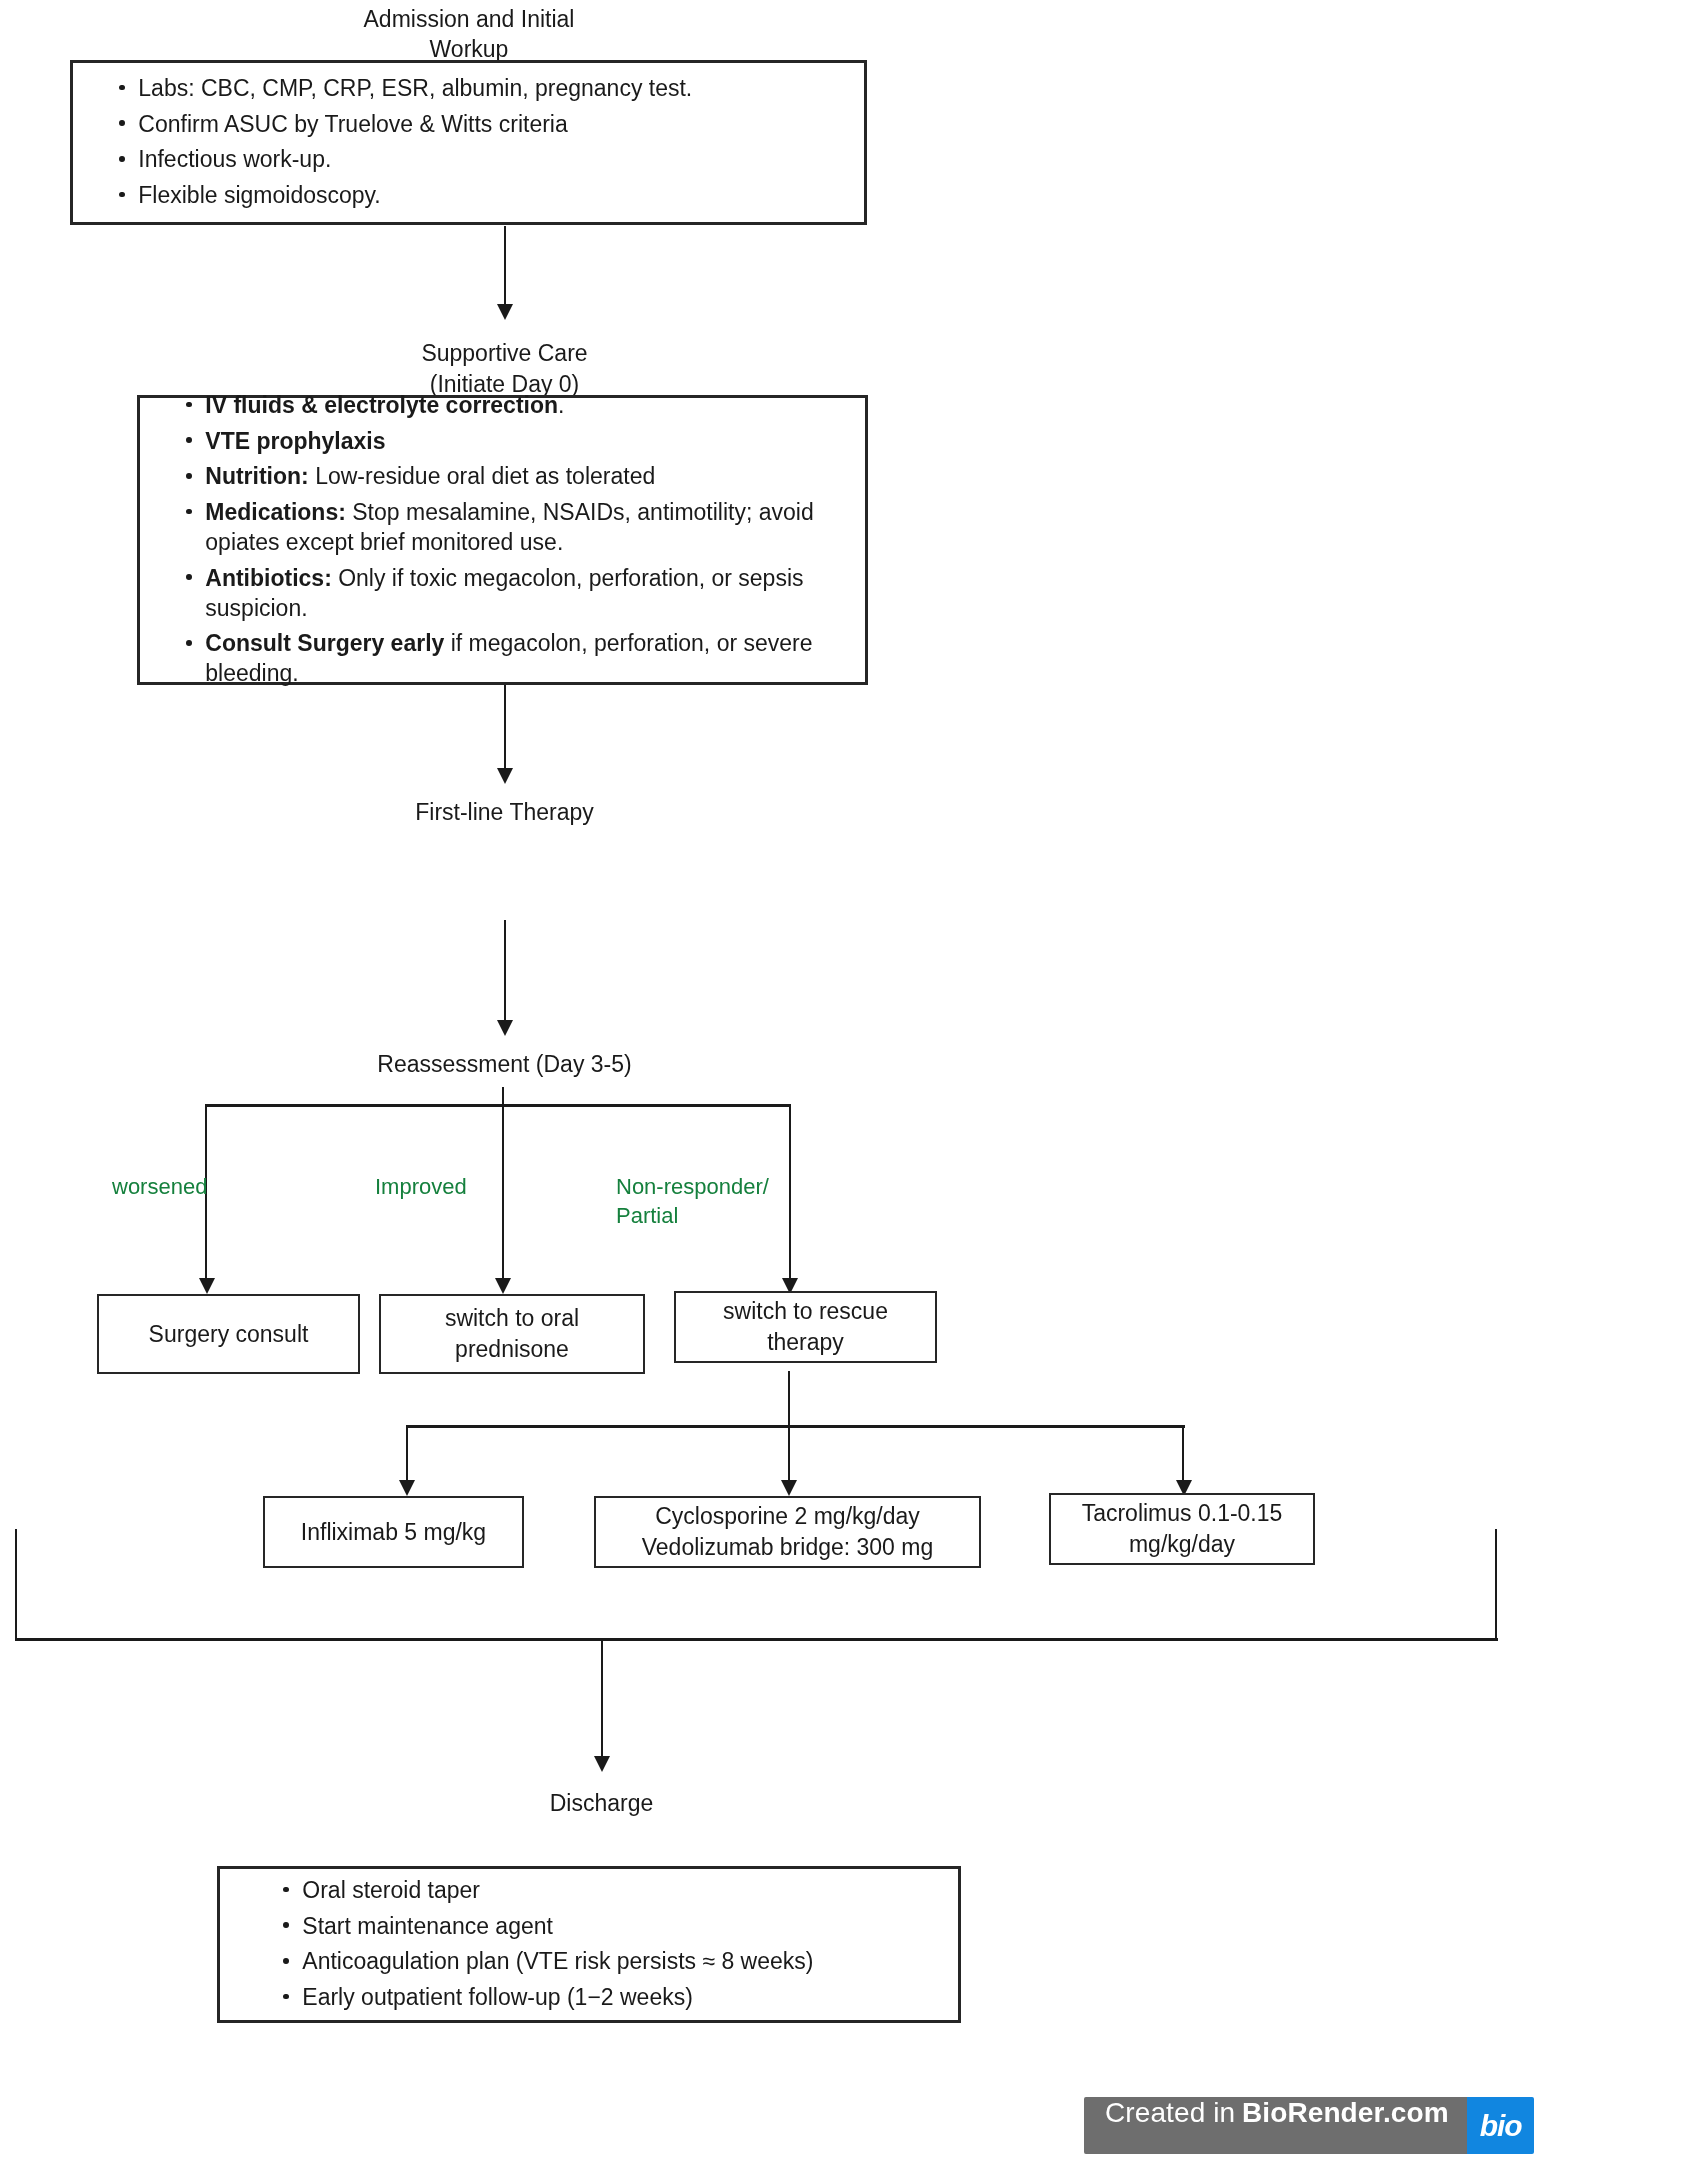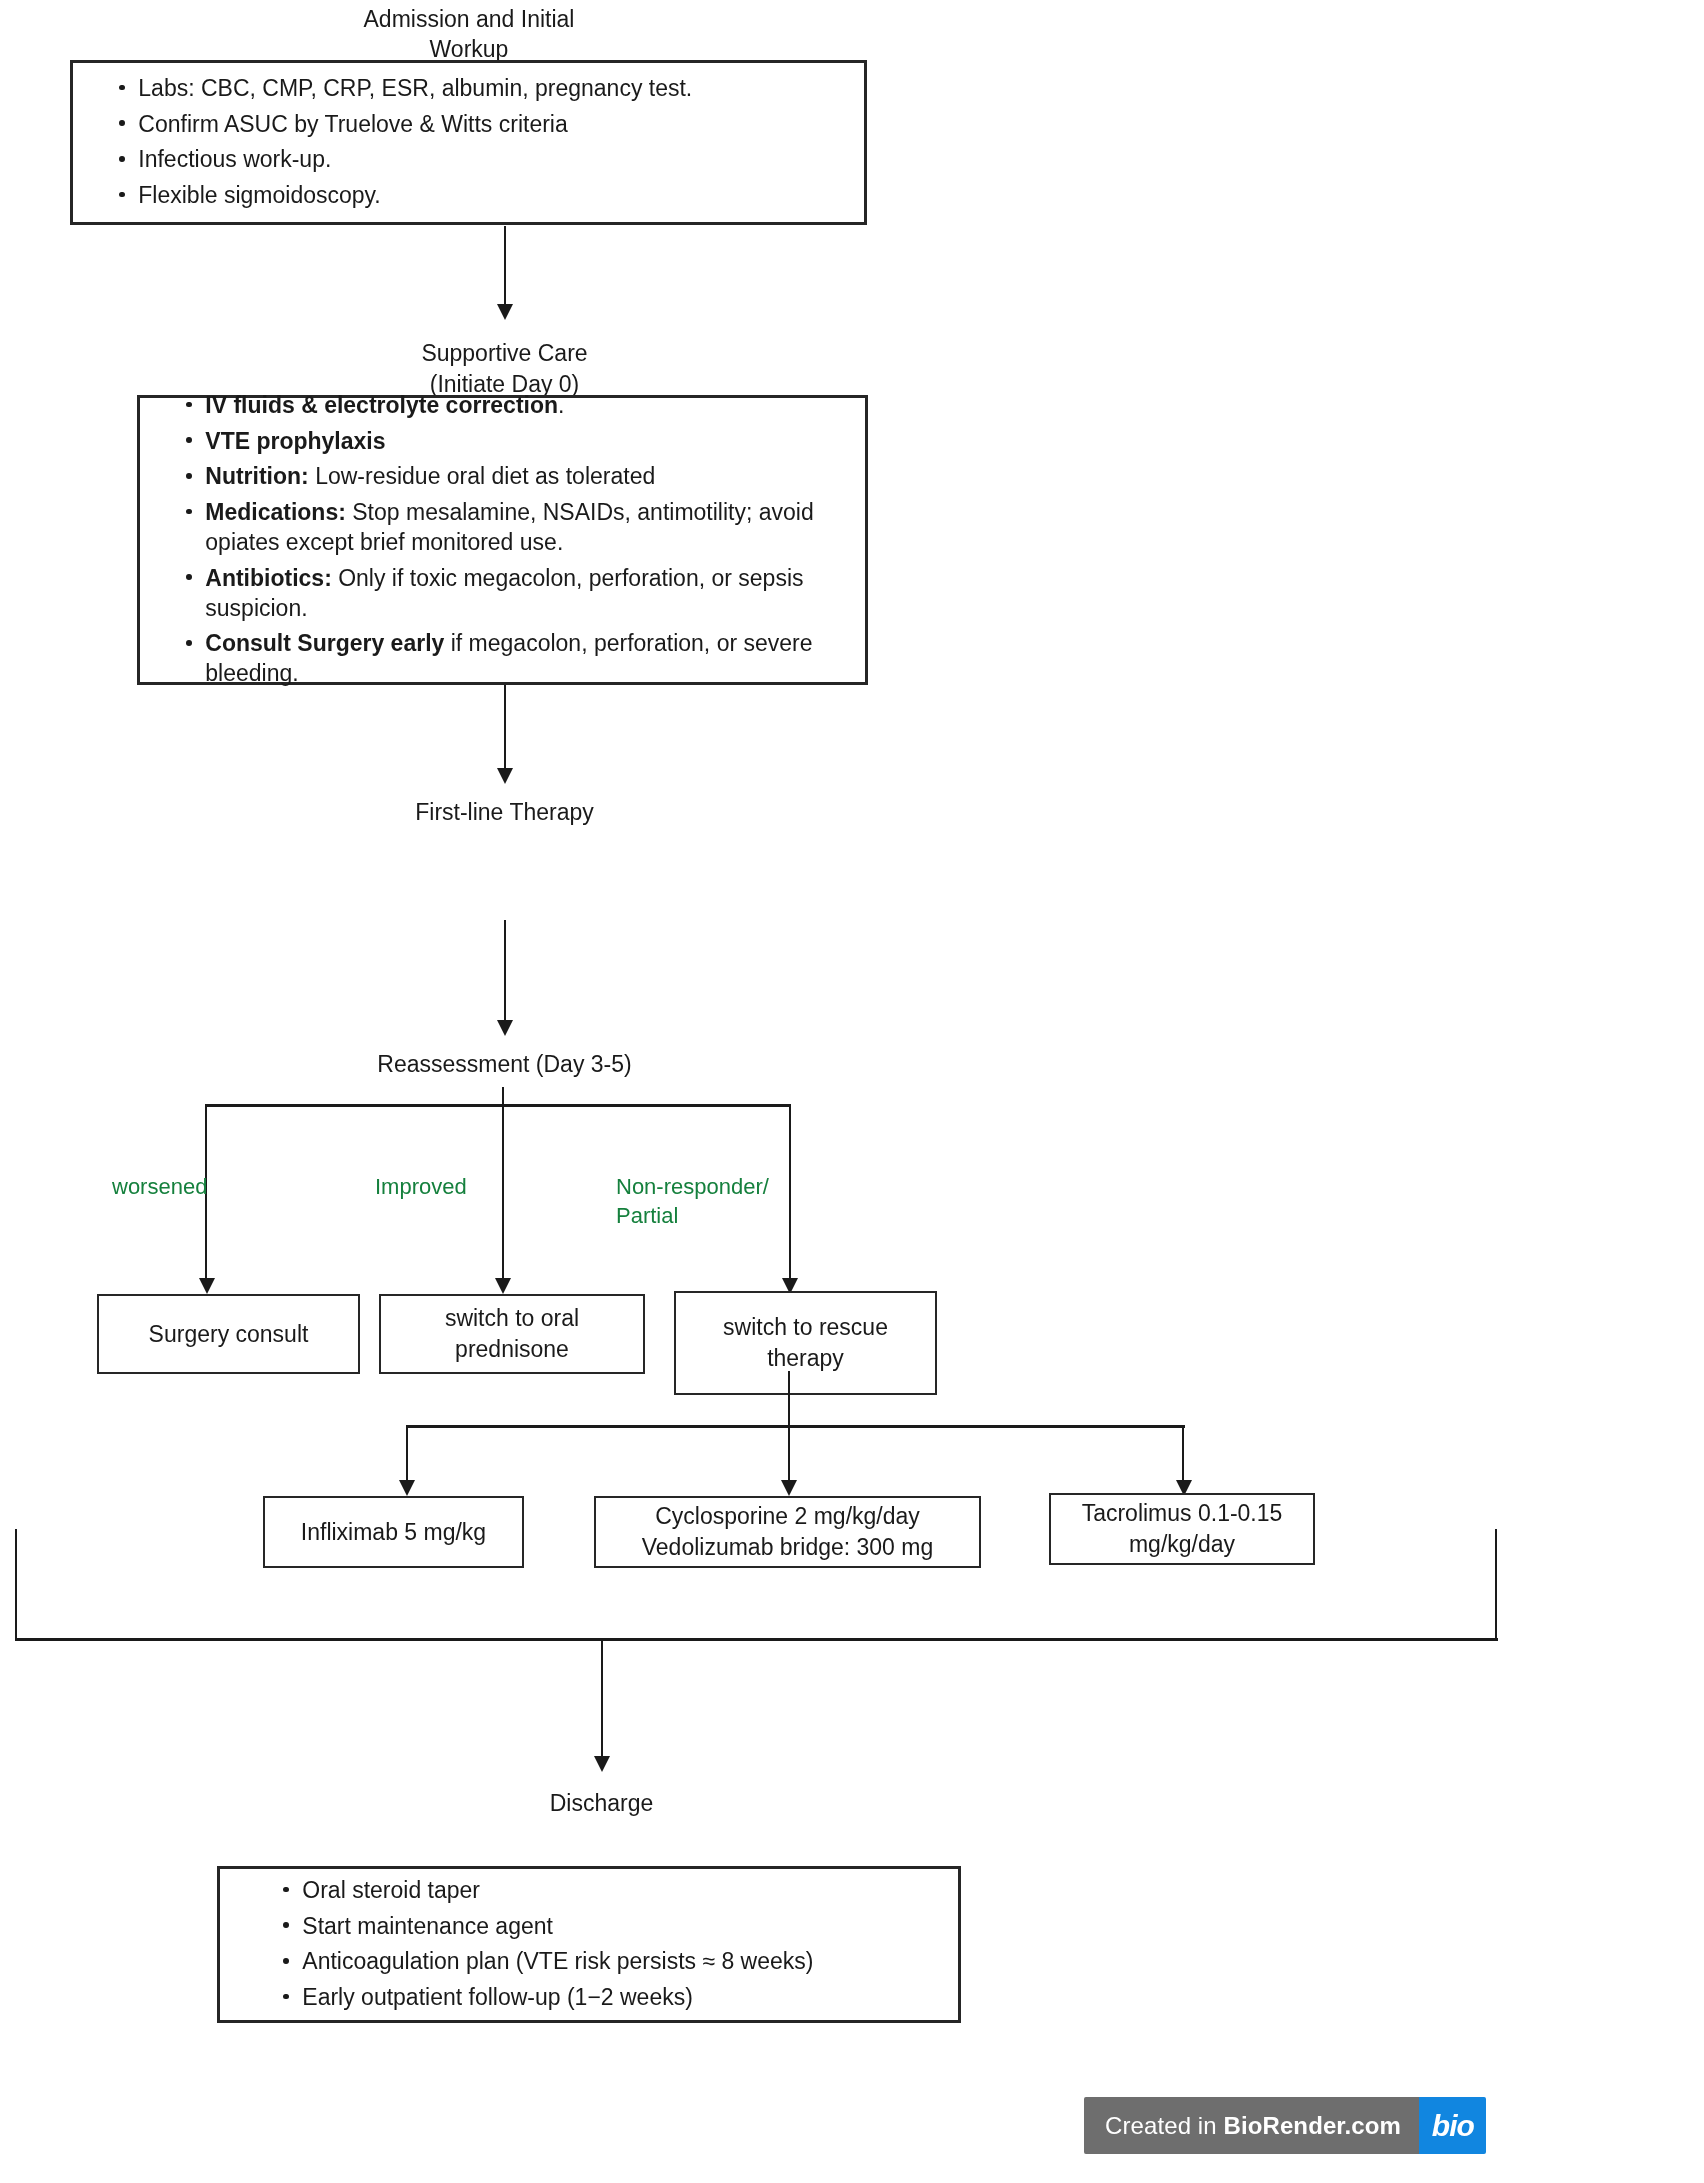--- a/index.html
+++ b/index.html
@@ -97,23 +97,22 @@
     display:flex;
     align-items:stretch;
     height:57px;
     border-radius:1.9px;
     overflow:hidden;
   }
   #biorender .br-text{
     background:#6e6e6e;
     color:#ffffff;
     display:flex;
-    align-items:center;
     padding:0 18.4px 0 21px;
-    font-size:24px;
+    font-size:28px;
     letter-spacing:0.1px;
     white-space:nowrap;
   }
   #biorender .br-text .brand{font-weight:bold;margin-left:6.8px;}
   #biorender .br-logo{
     background:#1186e0;
     color:#ffffff;
     display:flex;
     align-items:center;
     justify-content:center;
@@ -189,21 +188,21 @@
 
   <div class="box thin" style="left:97px;top:1294px;width:263px;height:80px;">
     <div class="ctext">Surgery consult</div>
   </div>
 
   <div class="box thin" style="left:379px;top:1294px;width:266px;height:80px;">
     <div class="ctext">switch to oral
 prednisone</div>
   </div>
 
-  <div class="box thin" style="left:674px;top:1291px;width:263px;height:104px;">
+  <div class="box thin" style="left:674px;top:1291px;width:263px;height:72px;">
     <div class="ctext">switch to rescue
 therapy</div>
   </div>
 
   <div class="vline" style="left:788px;top:1371px;height:56px;"></div>
 
   <div class="hline" style="left:406px;top:1425px;width:779px;"></div>
 
   <div class="vline" style="left:406px;top:1425px;height:63px;"></div>
   <div class="arrowhead" style="left:399px;top:1480px;"></div>

